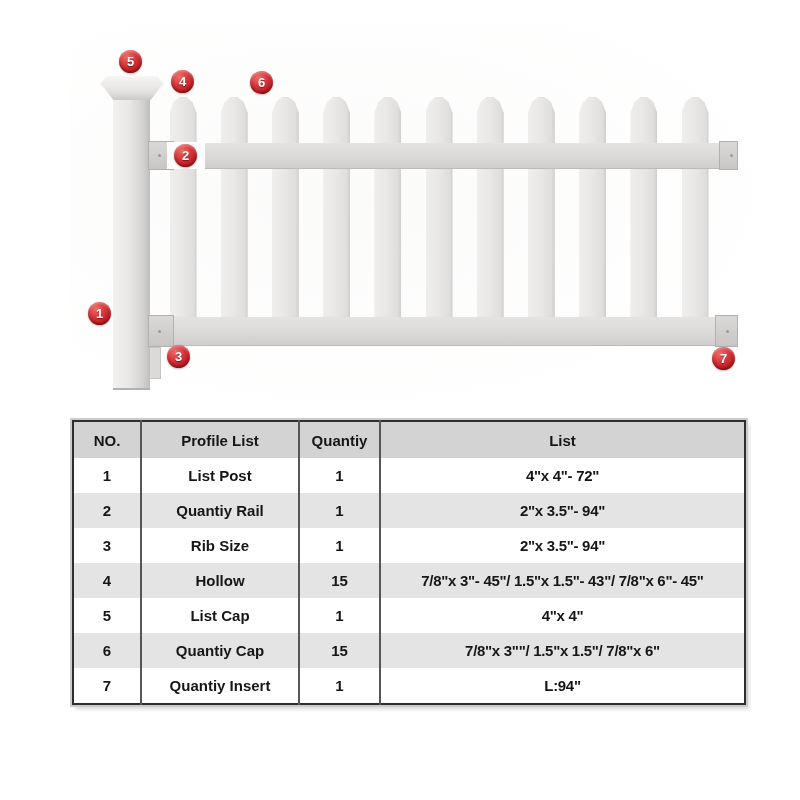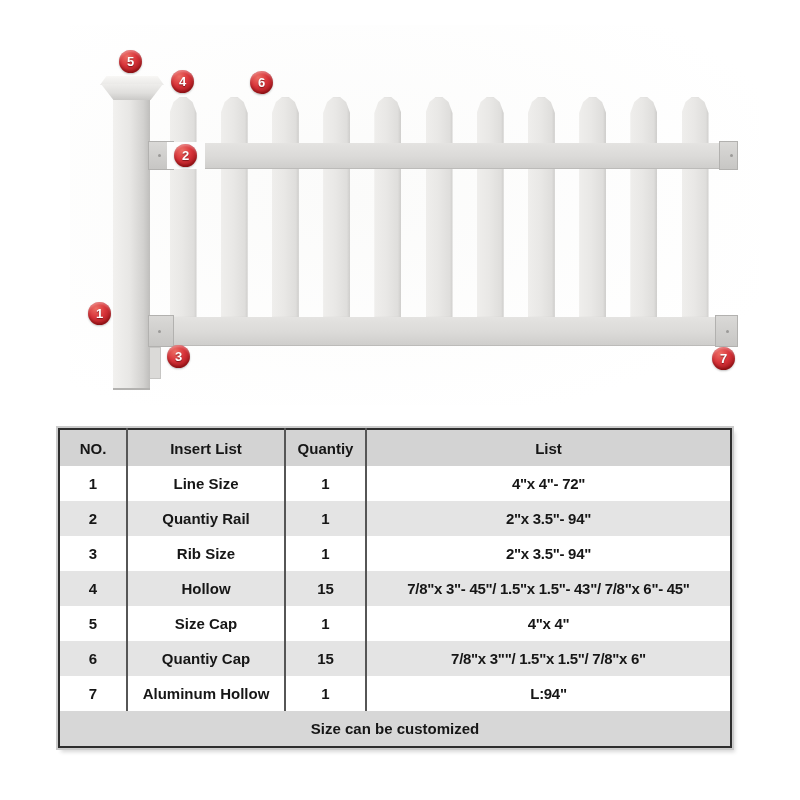--- a/index.html
+++ b/index.html
@@ -55,25 +55,25 @@
           box-shadow:inset 0 -2px 3px rgba(90,0,0,.45), inset 0 2px 2px rgba(255,255,255,.30), 0 1px 2px rgba(0,0,0,.25);}
   .mk1{left:88px; top:302px;}
   .mk2{left:174px;top:144px;}
   .mk3{left:167px;top:345px;}
   .mk4{left:171px;top:70px;}
   .mk5{left:119px;top:50px;}
   .mk6{left:250px;top:71px;}
   .mk7{left:712px;top:347px;}
 
   
-  .spec{position:absolute;left:58px;top:420px;width:672px;z-index:8;
+  .spec{position:absolute;left:72px;top:420px;width:672px;z-index:8;
         border-collapse:collapse;table-layout:fixed;background:#fde047;
         font-family:"Liberation Sans",sans-serif;font-weight:700;font-size:15px;color:#161616;
         border:2px solid #2e2e2e;outline:2px solid #cbcbcb;
-        box-shadow:3px 4px 4px rgba(0,0,0,.16);margin-top:8px;}
+        box-shadow:3px 4px 4px rgba(0,0,0,.16);}
   .spec th,.spec td{height:35px;text-align:center;vertical-align:middle;padding:0 3px;
                     overflow:hidden;white-space:nowrap;}
   .spec th{height:36px;}
   .vline{border-right:2px solid #565656;}
   .hdr{background:#d3d3d3;}
   .r-even{background:#e4e4e4;}
   .r-odd{background:#ffffff;}
   .ftr{background:#d7d7d7;}
   .c-size{letter-spacing:-0.3px;}
 </style>
@@ -130,27 +130,27 @@
   <table class="spec">
     <colgroup>
         <col style="width:68px">
         <col style="width:158px">
         <col style="width:81px">
         <col style="width:365px">
       </colgroup>
     <tbody>
         <tr class="hdr">
       <th class="vline">NO.</th>
-      <th class="vline">Insert List</th>
+      <th class="vline">Profile List</th>
       <th class="vline">Quantiy</th>
       <th>List</th>
     </tr>
     <tr class="r-odd">
       <td class="vline">1</td>
-      <td class="vline">Line Size</td>
+      <td class="vline">List Post</td>
       <td class="vline">1</td>
       <td class="c-size">4"x 4"- 72"</td>
     </tr>
     <tr class="r-even">
       <td class="vline">2</td>
       <td class="vline">Quantiy Rail</td>
       <td class="vline">1</td>
       <td class="c-size">2"x 3.5"- 94"</td>
     </tr>
     <tr class="r-odd">
@@ -160,35 +160,32 @@
       <td class="c-size">2"x 3.5"- 94"</td>
     </tr>
     <tr class="r-even">
       <td class="vline">4</td>
       <td class="vline">Hollow</td>
       <td class="vline">15</td>
       <td class="c-size">7/8"x 3"- 45"/ 1.5"x 1.5"- 43"/ 7/8"x 6"- 45"</td>
     </tr>
     <tr class="r-odd">
       <td class="vline">5</td>
-      <td class="vline">Size Cap</td>
+      <td class="vline">List Cap</td>
       <td class="vline">1</td>
       <td class="c-size">4"x 4"</td>
     </tr>
     <tr class="r-even">
       <td class="vline">6</td>
       <td class="vline">Quantiy Cap</td>
       <td class="vline">15</td>
       <td class="c-size">7/8"x 3""/ 1.5"x 1.5"/ 7/8"x 6"</td>
     </tr>
     <tr class="r-odd">
       <td class="vline">7</td>
-      <td class="vline">Aluminum Hollow</td>
+      <td class="vline">Quantiy Insert</td>
       <td class="vline">1</td>
       <td class="c-size">L:94"</td>
-    </tr>
-    <tr class="ftr">
-      <td colspan="4">Size can be customized</td>
     </tr>
   </tbody>
     </table>
 
 </div>
 
 </body></html>

